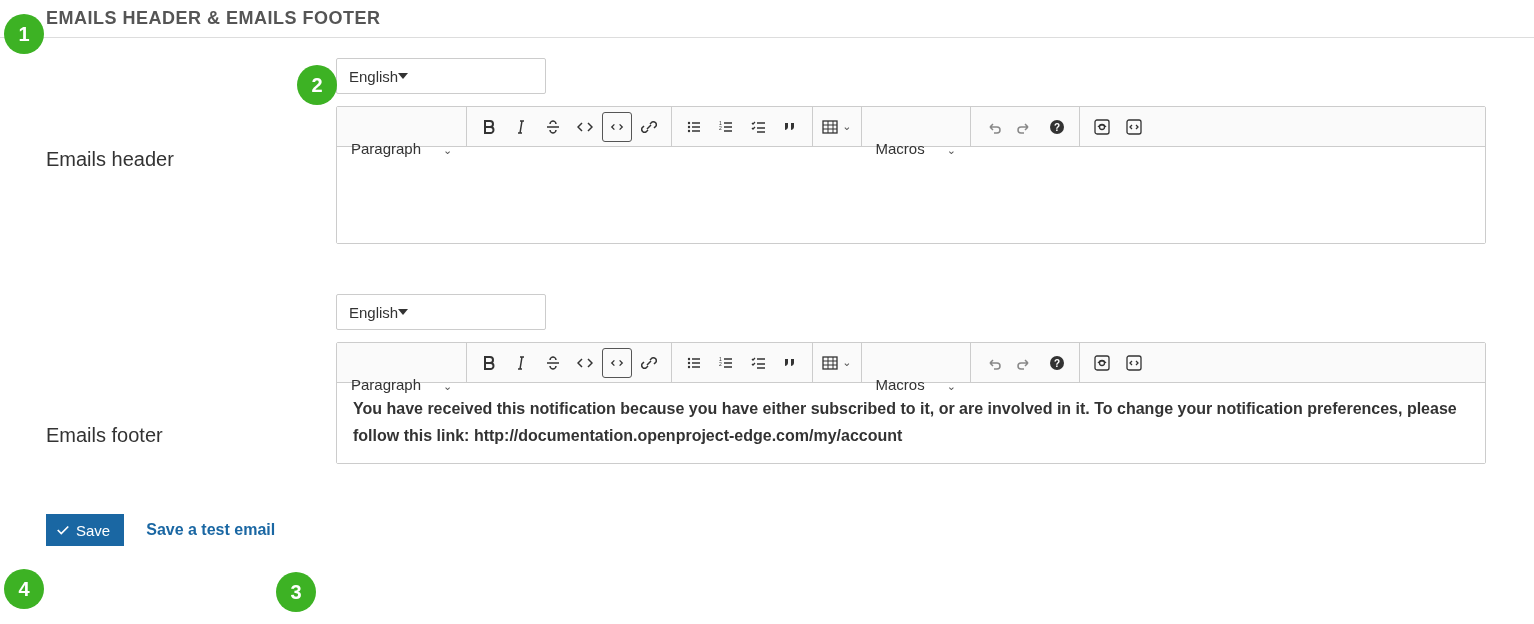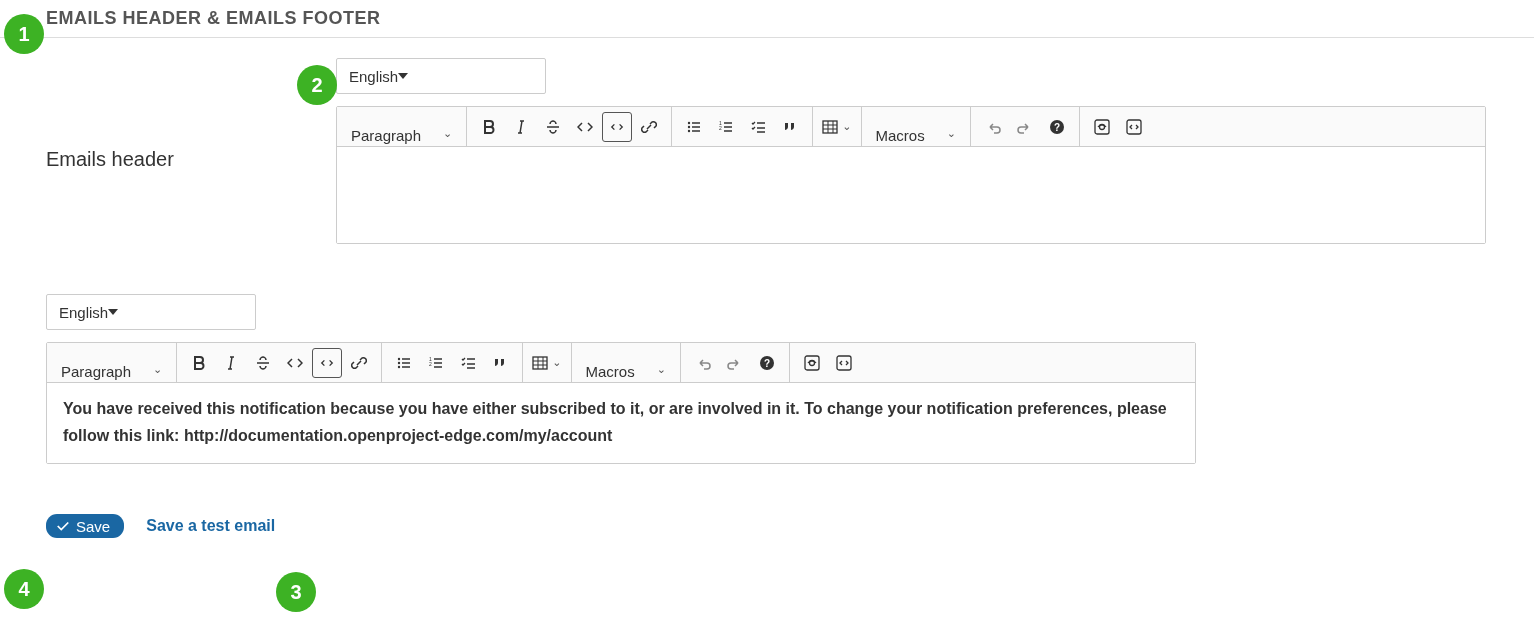--- a/index.html
+++ b/index.html
@@ -79,21 +79,21 @@
     cursor: pointer;
     border-radius: 2px;
     margin: 0 1px;
   }
   .t-btn.boxed {
     border: 1px solid #555;
     border-radius: 3px;
   }
   .t-dropdown {
     display: flex;
-    align-items: flex-start;
+    align-items: flex-end;
     height: 30px;
     padding: 0 8px;
     cursor: pointer;
     font-size: 15px;
     color: #333;
     gap: 22px;
     margin-top: 30px;
   }
   .chev { font-size: 11px; color:#555; }
   .editor-content {
@@ -108,28 +108,28 @@
   .actions {
     padding: 20px 46px;
     display: flex;
     align-items: center;
     gap: 22px;
   }
   .btn-primary {
     background: #1a67a3;
     color: #fff;
     border: none;
-    height: 24px;
+    height: 32px;
     padding: 0 14px 0 10px;
     font-size: 15px;
     display: inline-flex;
     align-items: center;
     gap: 6px;
     cursor: pointer;
-    border-radius: 11px;
+    border-radius: 0;
   }
   .link {
     color: #1a67a3;
     font-size: 16px;
     font-weight: 600;
     text-decoration: none;
     cursor: pointer;
   }
   .marker {
     position: absolute;
@@ -288,20 +288,21 @@
                 </svg>
               </div>
           </div>
         </div>
         <div class="editor-content"></div>
       </div>
     </div>
   </div>
 
   <div class="row" style="margin-bottom:20px;">
+    <div class="label-col" style="padding-top:130px;">Emails footer</div>
     <div class="input-col">
 
       <div class="lang-select">
         <span>English</span>
         <span class="caret-down"></span>
       </div>
 
       <div class="editor-box">
         <div class="toolbar">
           <div class="t-group">

